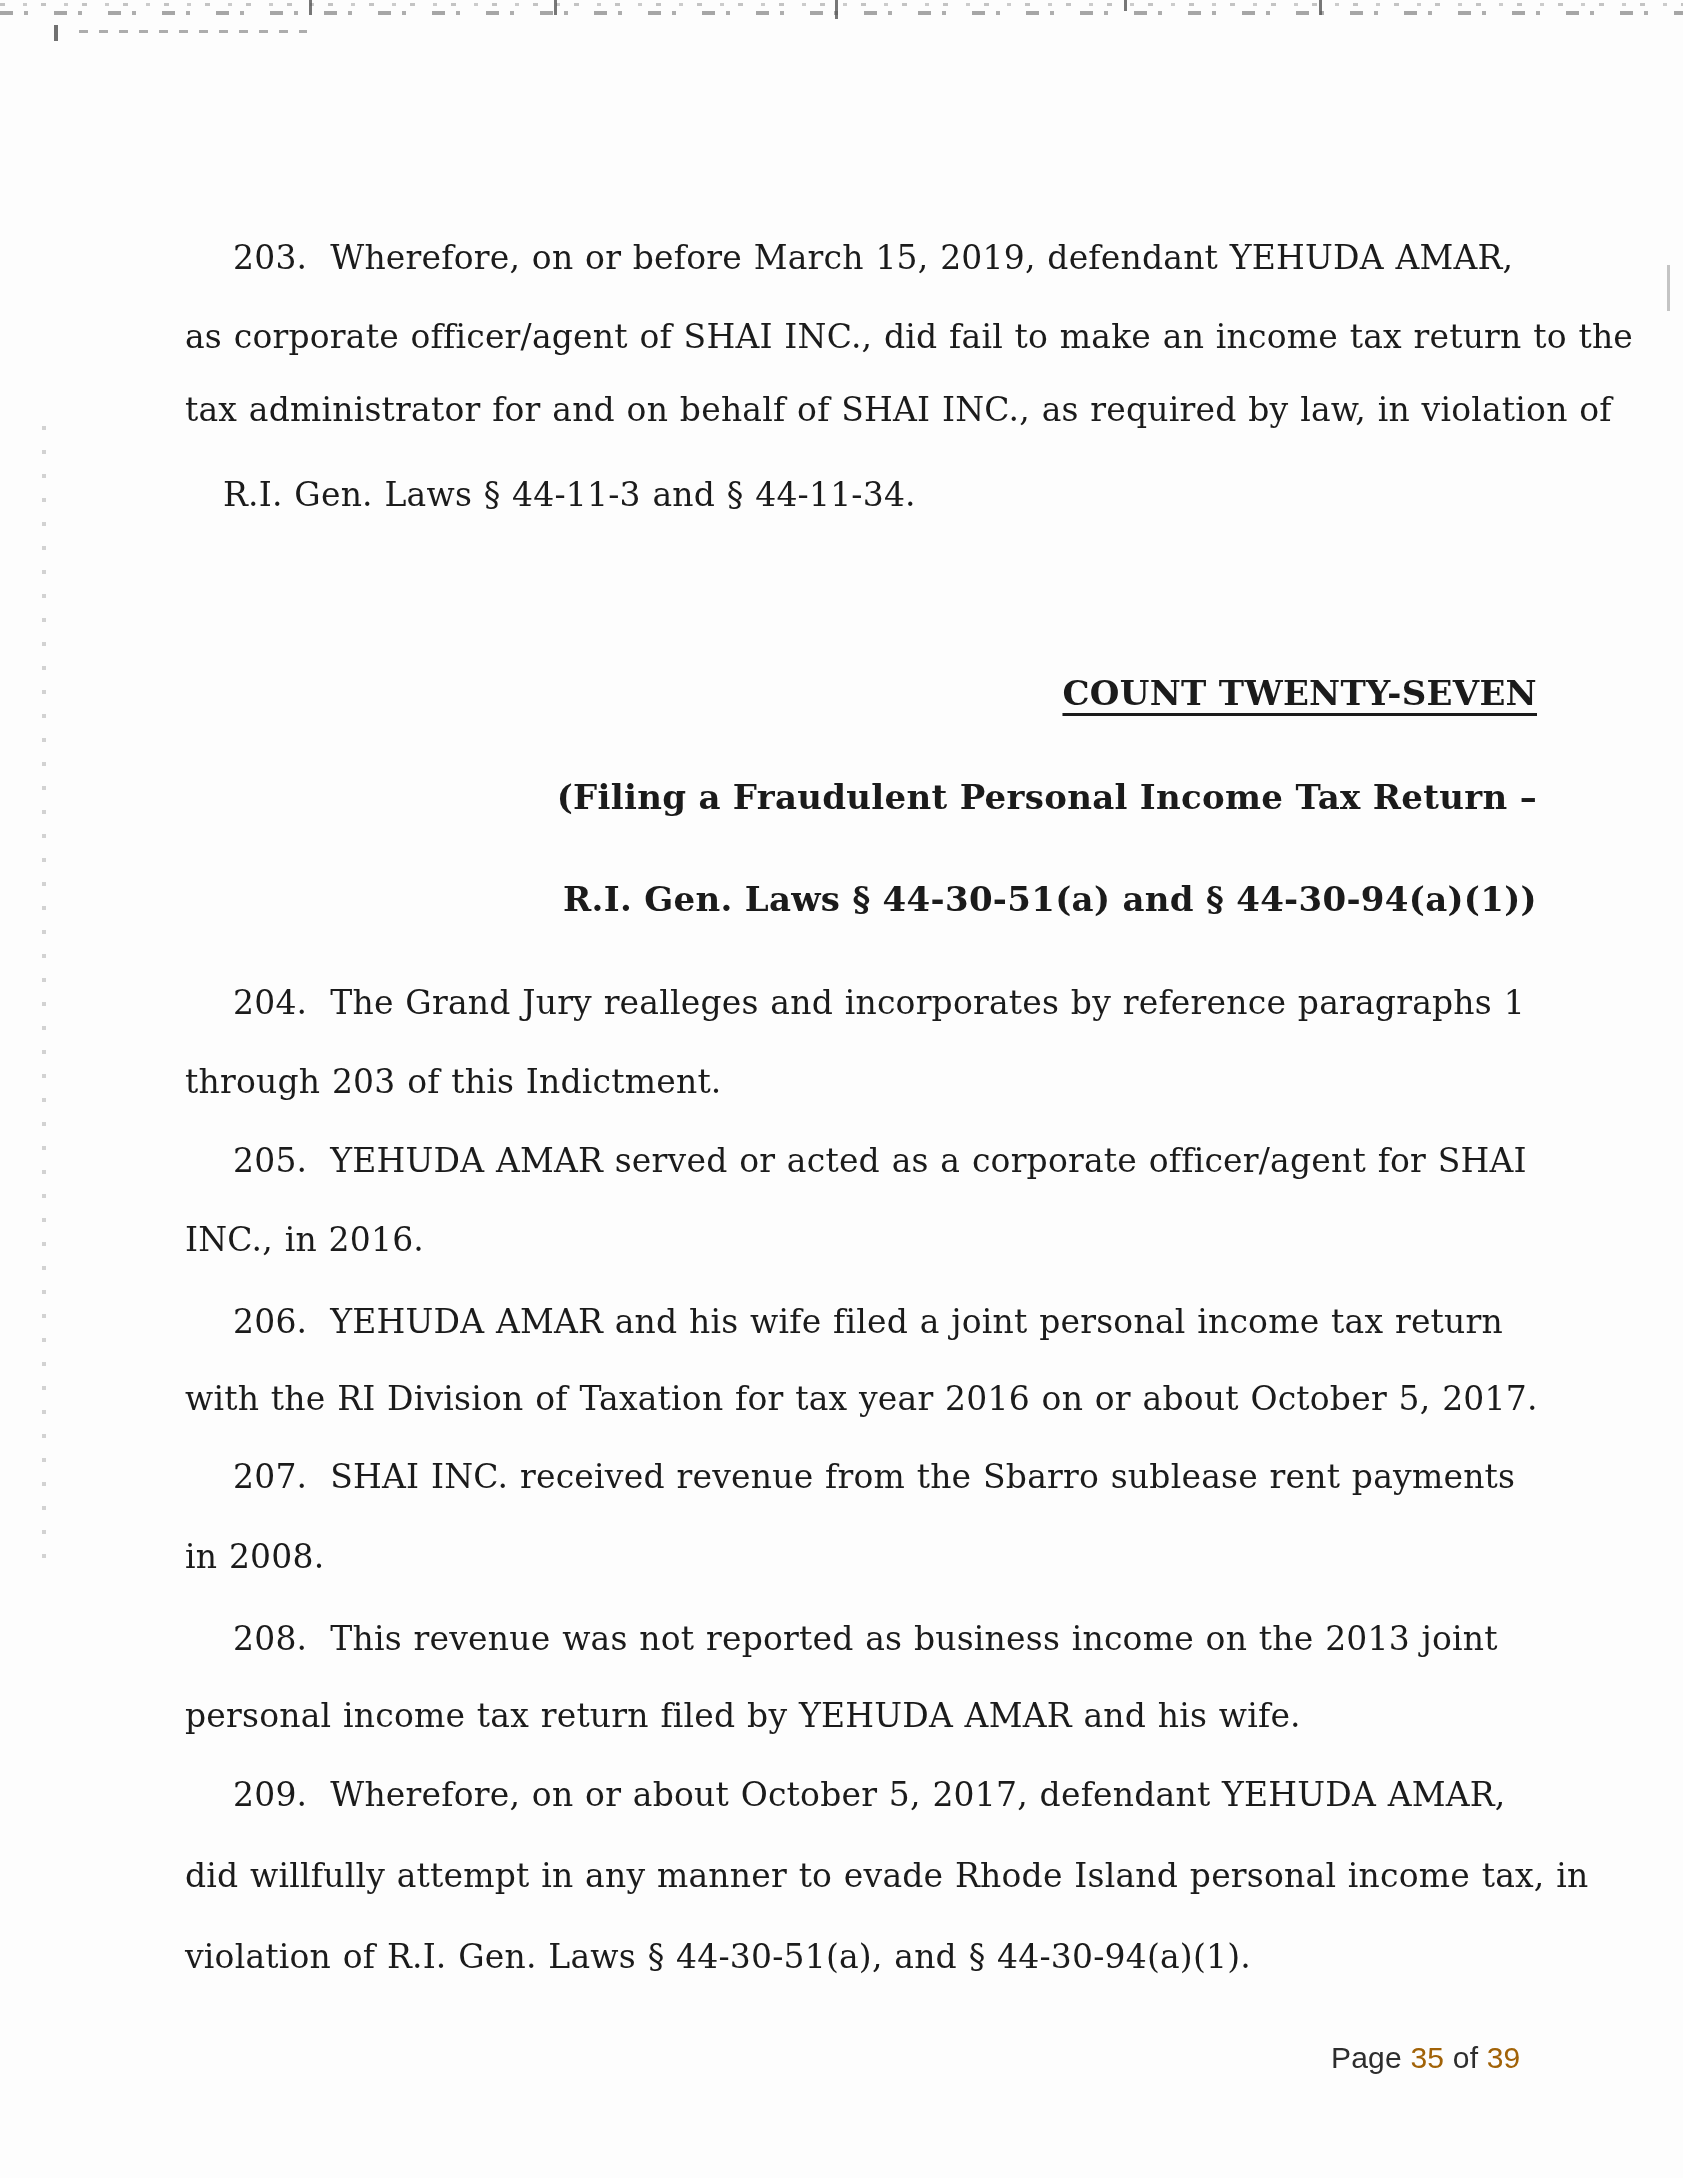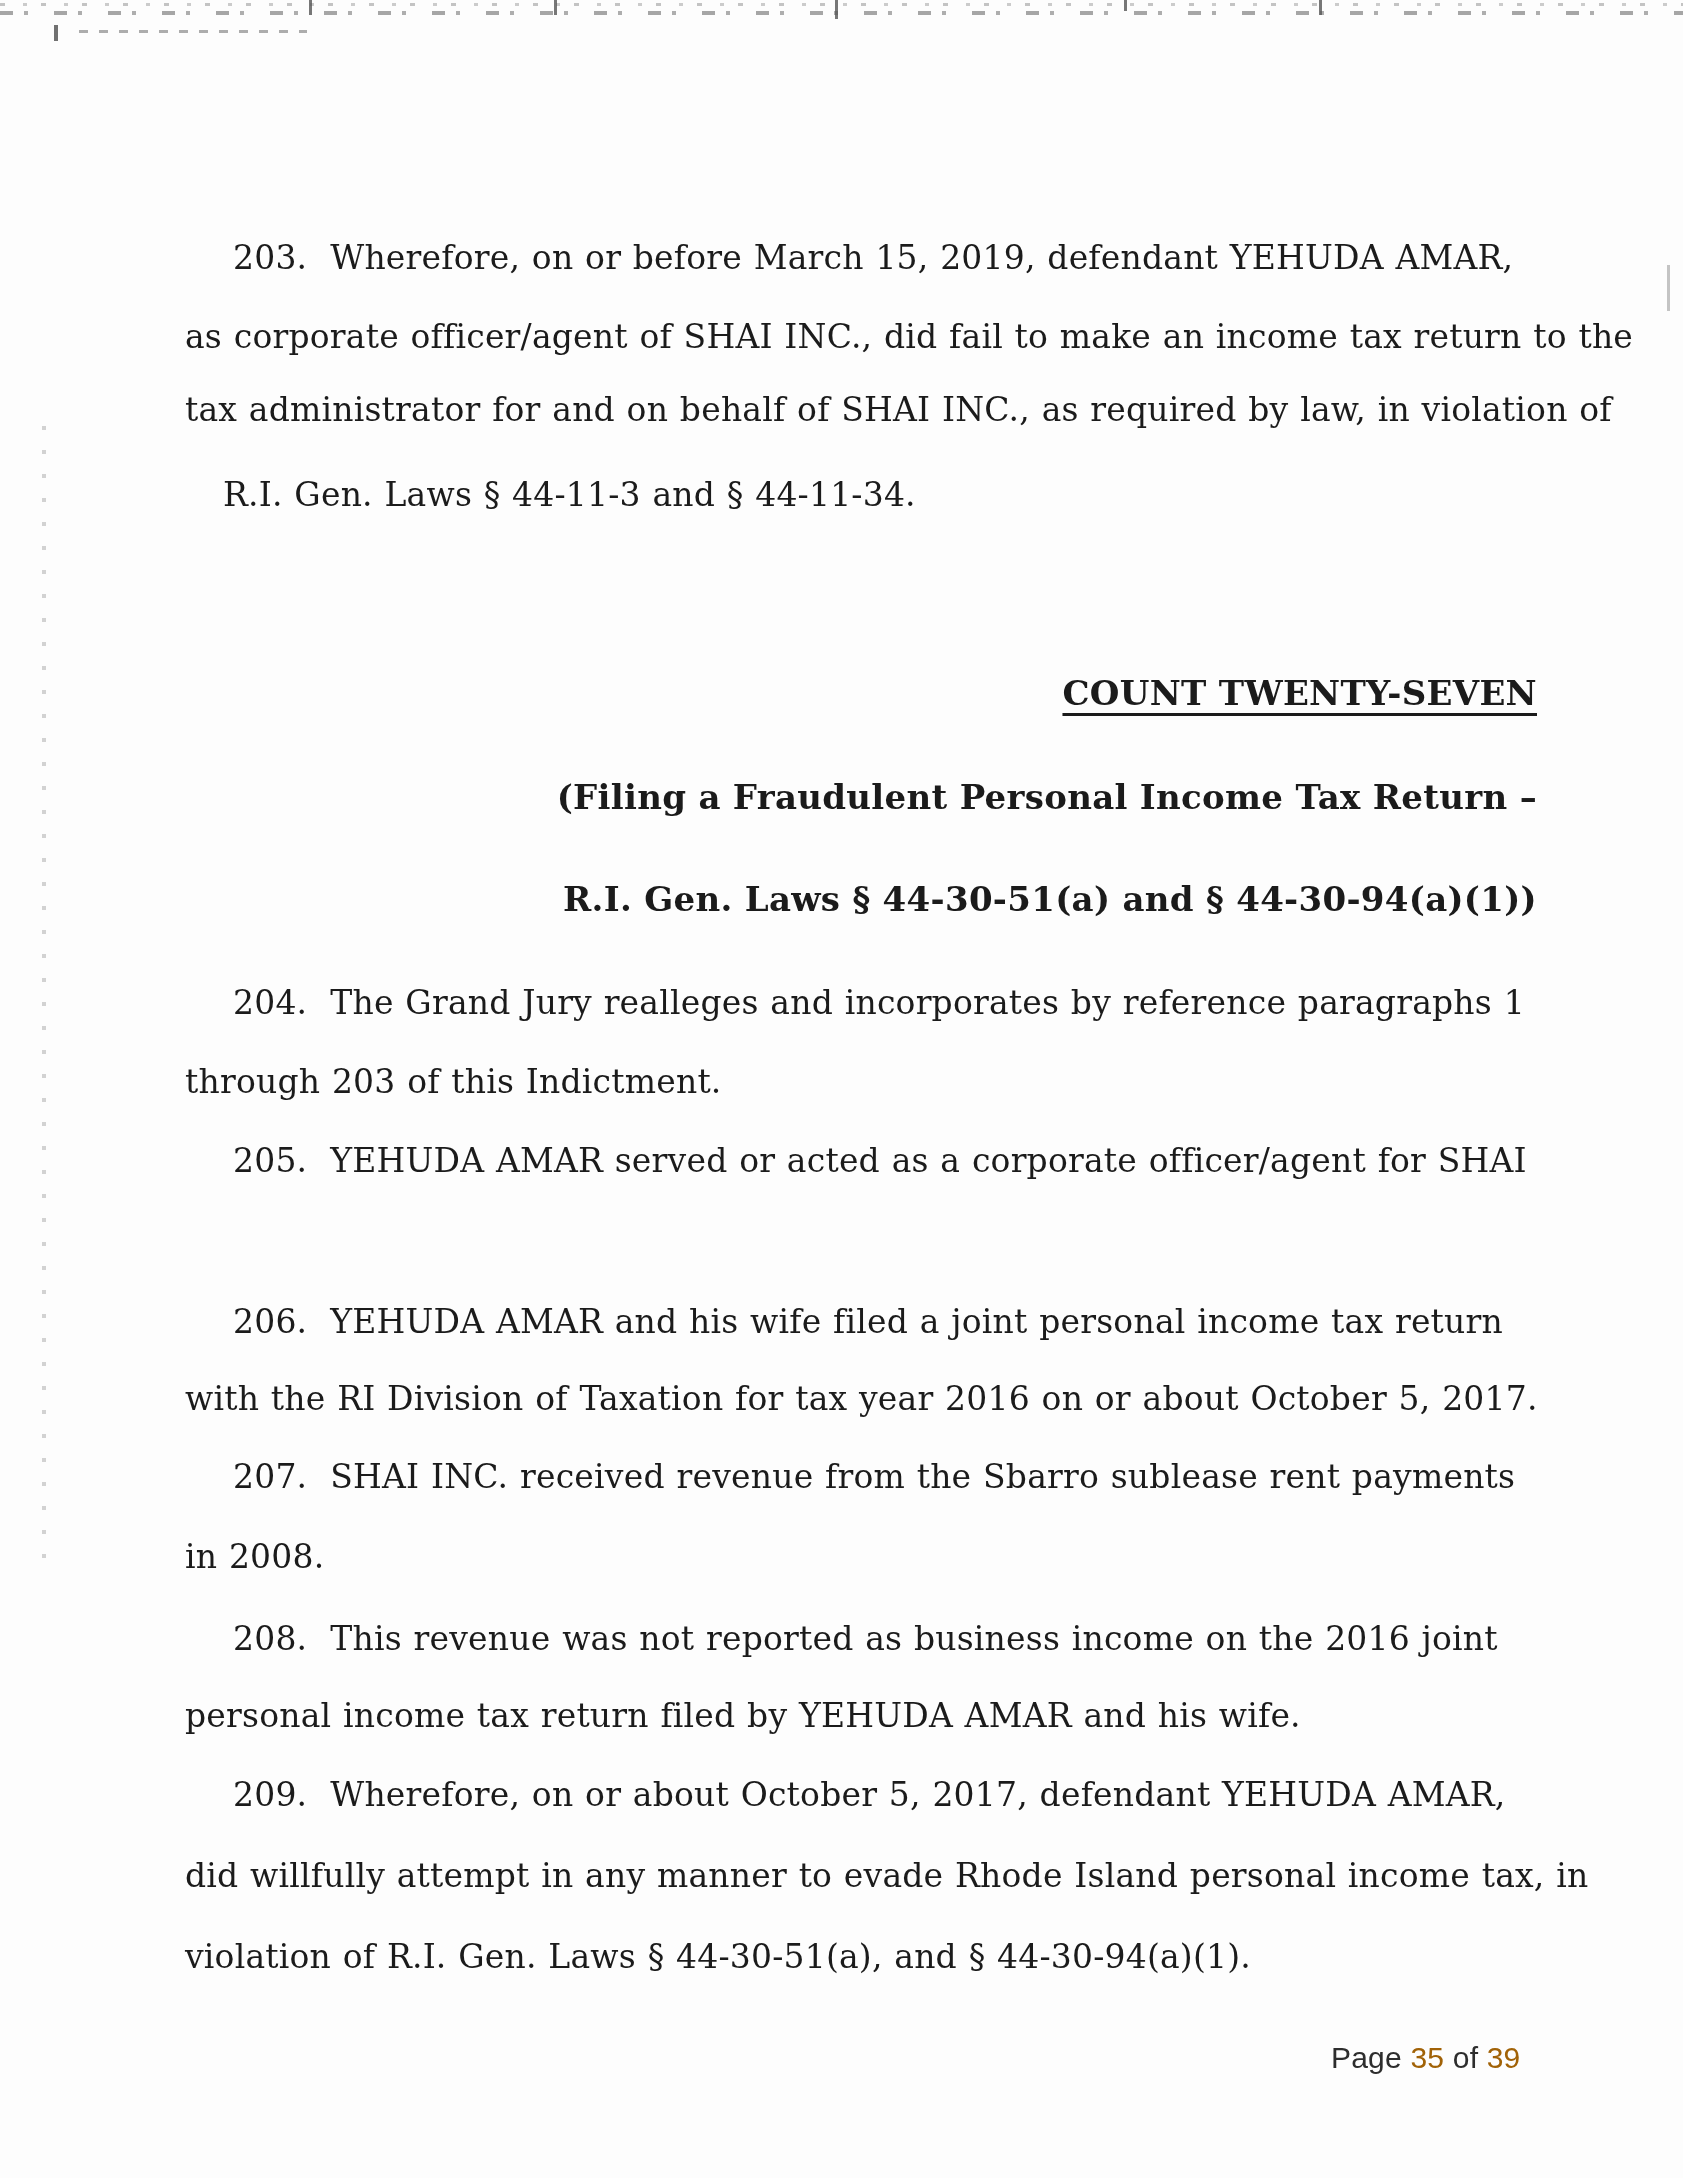--- a/index.html
+++ b/index.html
@@ -108,28 +108,29 @@
   <div class="line lastline-indent" style="top:473px">R.I. Gen. Laws § 44-11-3 and § 44-11-34.</div>
 
   <div class="heading underlined" style="top:670px">COUNT TWENTY-SEVEN</div>
   <div class="heading" style="top:774px">(Filing a Fraudulent Personal Income Tax Return –</div>
   <div class="heading" style="top:876px">R.I. Gen. Laws § 44-30-51(a) and § 44-30-94(a)(1))</div>
 
   <div class="line just" style="top:981px"><span class="num">204.</span><span>The Grand Jury realleges and incorporates by reference paragraphs 1</span></div>
   <div class="line" style="top:1060px">through 203 of this Indictment.</div>
 
   <div class="line just" style="top:1139px"><span class="num">205.</span><span>YEHUDA AMAR served or acted as a corporate officer/agent for SHAI</span></div>
+  <div class="line" style="top:1218px">INC., in 2016.</div>
 
   <div class="line just" style="top:1300px"><span class="num">206.</span><span>YEHUDA AMAR and his wife filed a joint personal income tax return</span></div>
   <div class="line" style="top:1377px">with the RI Division of Taxation for tax year 2016 on or about October 5, 2017.</div>
 
   <div class="line just" style="top:1455px"><span class="num">207.</span><span>SHAI INC. received revenue from the Sbarro sublease rent payments</span></div>
   <div class="line" style="top:1535px">in 2008.</div>
 
-  <div class="line just" style="top:1617px"><span class="num">208.</span><span>This revenue was not reported as business income on the 2016 joint</span></div>
+  <div class="line just" style="top:1617px"><span class="num">208.</span><span>This revenue was not reported as business income on the 2013 joint</span></div>
   <div class="line" style="top:1694px">personal income tax return filed by YEHUDA AMAR and his wife.</div>
 
   <div class="line just" style="top:1773px"><span class="num">209.</span><span>Wherefore, on or about October 5, 2017, defendant YEHUDA AMAR,</span></div>
   <div class="line just" style="top:1854px">did willfully attempt in any manner to evade Rhode Island personal income tax, in</div>
   <div class="line" style="top:1935px">violation of R.I. Gen. Laws § 44-30-51(a), and § 44-30-94(a)(1).</div>
 
   <div class="footer"><span>Page</span> <span class="b">35</span> <span>of</span> <span class="b">39</span></div>
 
 </div>
 

